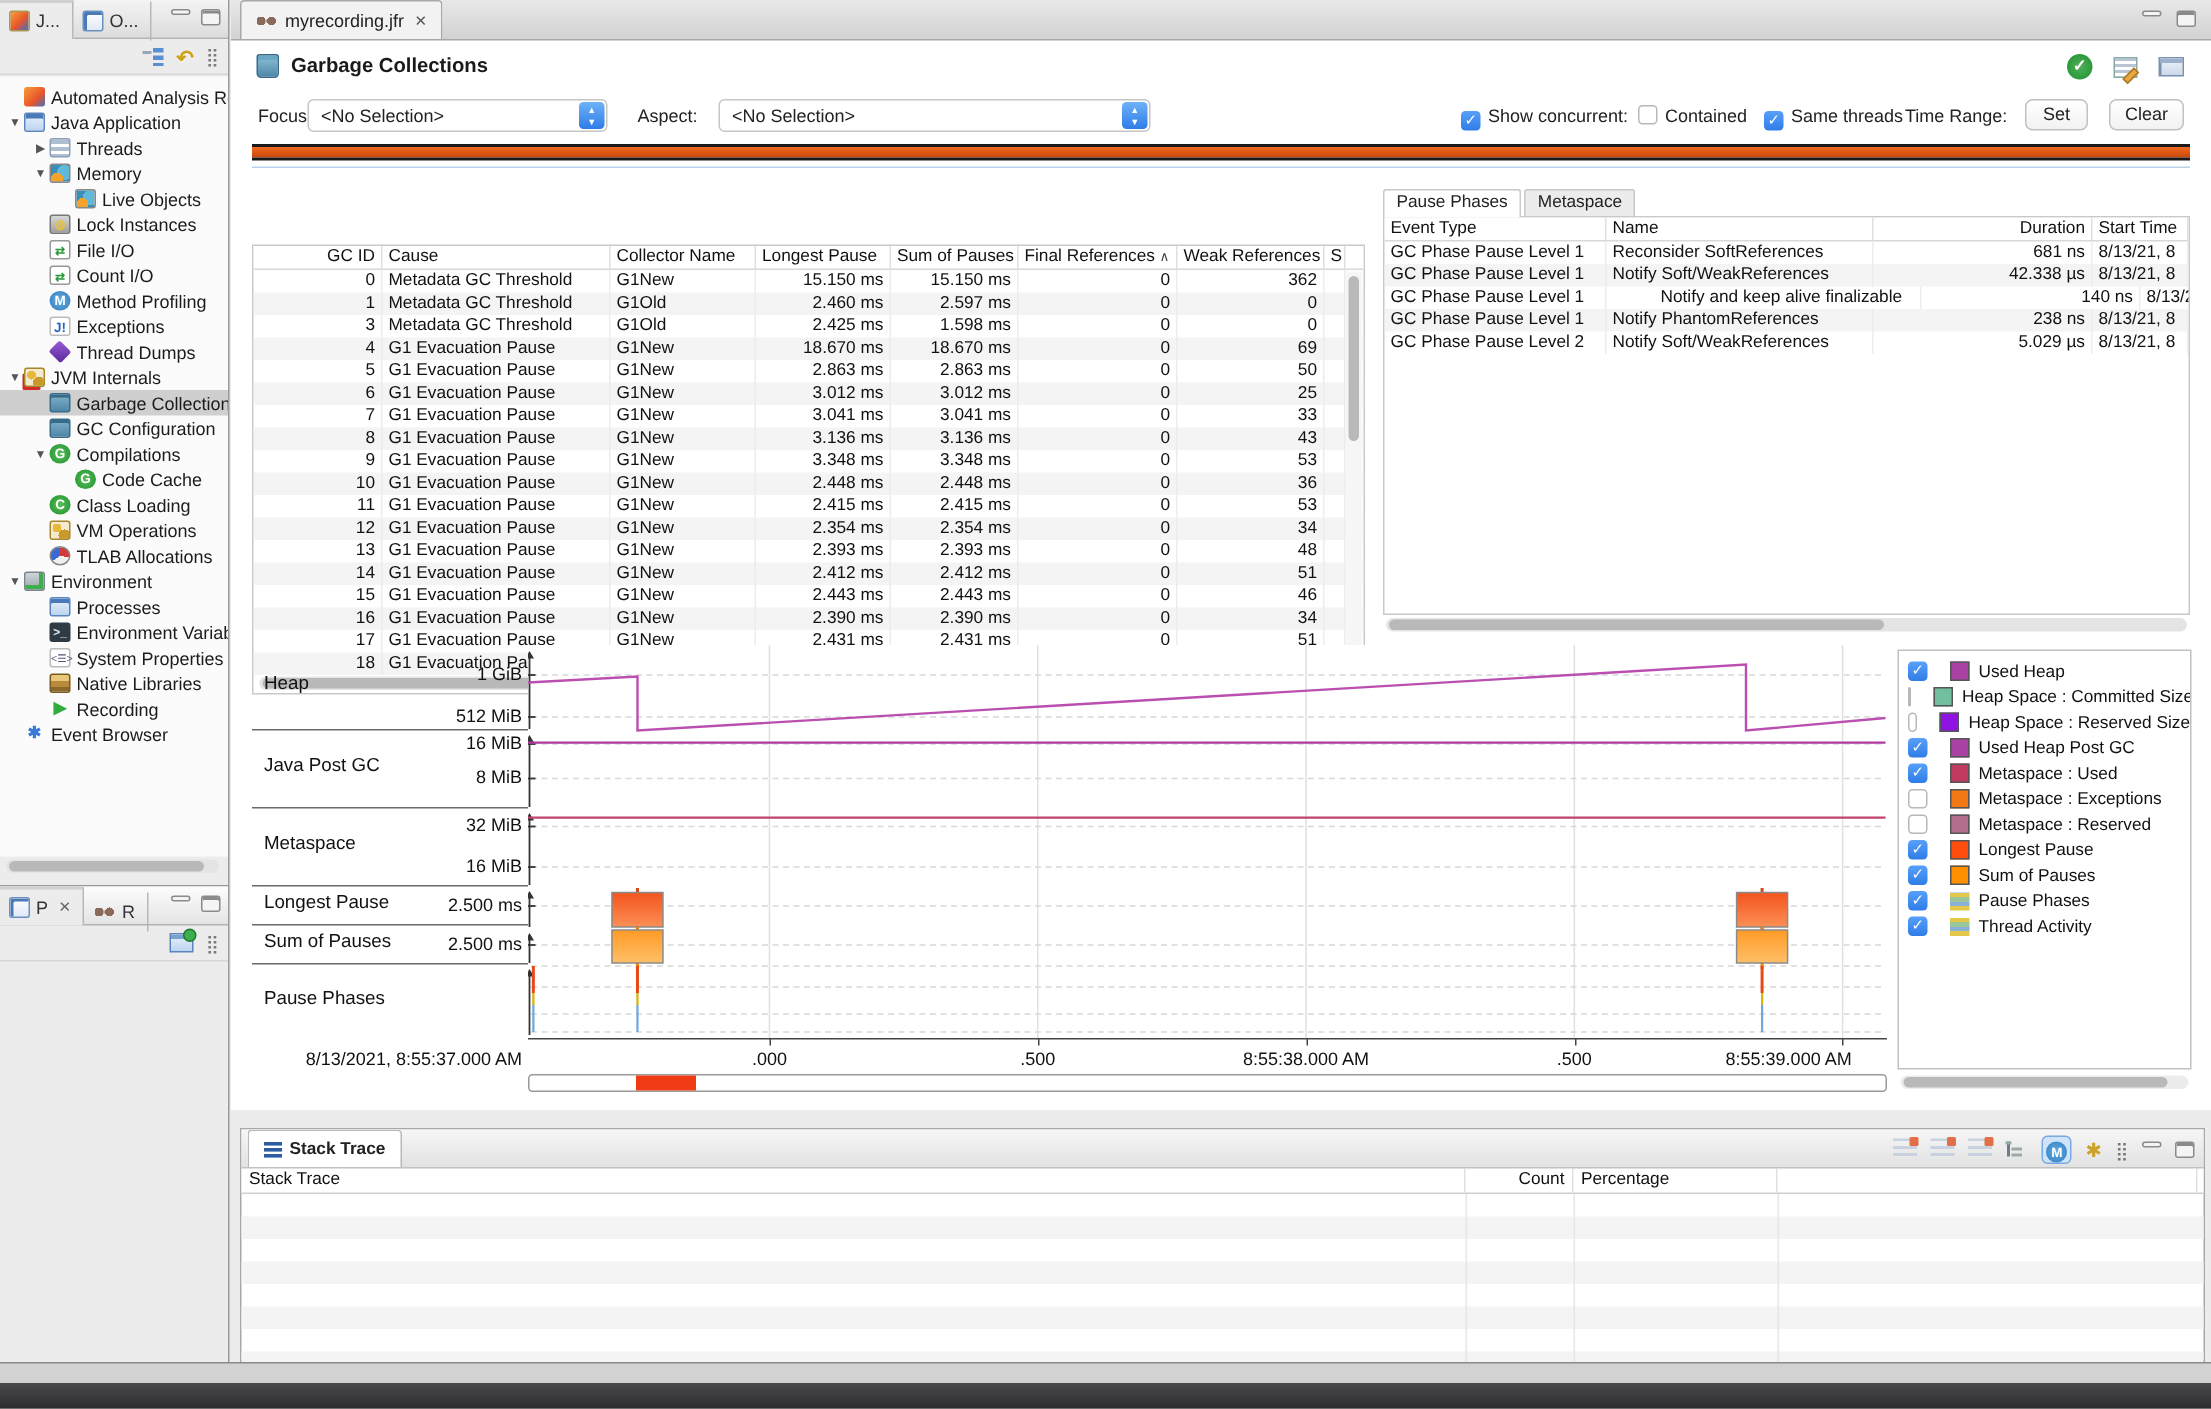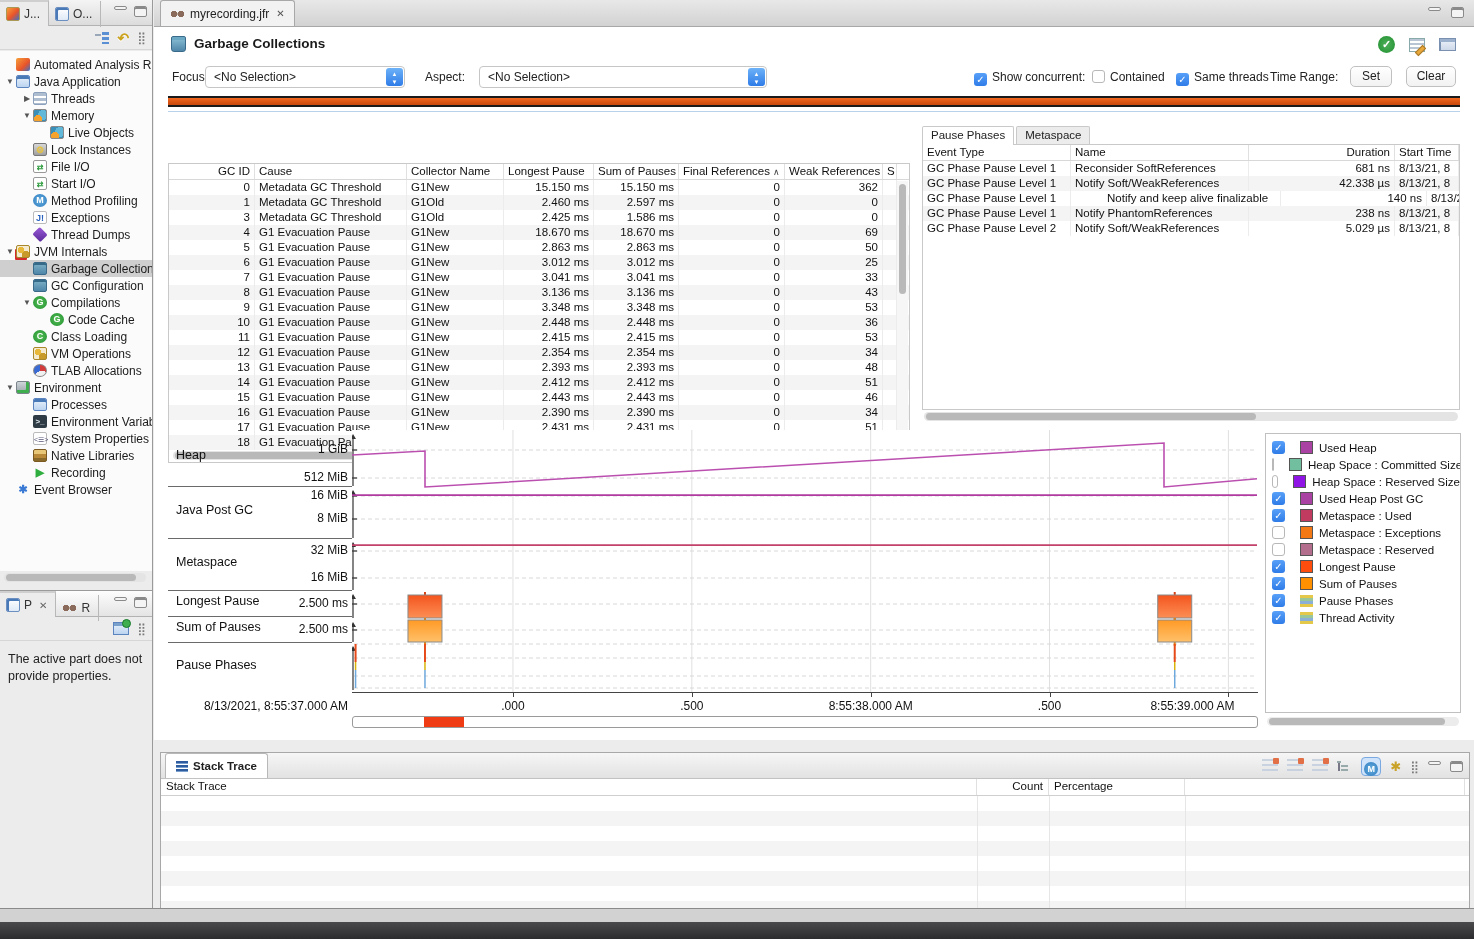--- a/index.html
+++ b/index.html
@@ -206,21 +206,21 @@
           <span class="tlabel">Lock Instances</span>
         </div>
         <div class="titem" style="padding-left: 21px;">
           <span class="tarrow"></span>
           <span class="ticon ic-file">⇄</span>
           <span class="tlabel">File I/O</span>
         </div>
         <div class="titem" style="padding-left: 21px;">
           <span class="tarrow"></span>
           <span class="ticon ic-file">⇄</span>
-          <span class="tlabel">Start I/O</span>
+          <span class="tlabel">Count I/O</span>
         </div>
         <div class="titem" style="padding-left: 21px;">
           <span class="tarrow"></span>
           <span class="ticon ic-mcircle">M</span>
           <span class="tlabel">Method Profiling</span>
         </div>
         <div class="titem" style="padding-left: 21px;">
           <span class="tarrow"></span>
           <span class="ticon ic-exc">J!</span>
           <span class="tlabel">Exceptions</span>
@@ -322,21 +322,20 @@
         </div>
         <span class="side-winbtns">
           <span class="winbtn min"></span>
           <span class="winbtn max"></span>
         </span>
       </div>
       <div class="view-toolbar">
         <span class="ic-pin"></span>
         <span class="dots6">⣿</span>
       </div>
-      <p class="props-msg">The active part does not provide properties.</p>
     </section>
   </aside>
 
   <main class="editor">
     <div class="etabbar">
       <div class="etab">
         <span class="rec-glyph"></span>
         <span>myrecording.jfr</span>
         <span class="close">✕</span>
       </div>
@@ -406,21 +405,21 @@
             <div class="c ralign" style="width: 85px; flex: 0 0 85px;">2.597 ms</div>
             <div class="c ralign" style="width: 106px; flex: 0 0 106px;">0</div>
             <div class="c ralign" style="width: 98px; flex: 0 0 98px;">0</div>
             <div class="c" style="width: 14px; flex: 0 0 14px;"></div>
           </div>
           <div class="dtrow">
             <div class="c ralign" style="width: 86px; flex: 0 0 86px;">3</div>
             <div class="c" style="width: 152px; flex: 0 0 152px;">Metadata GC Threshold</div>
             <div class="c" style="width: 97px; flex: 0 0 97px;">G1Old</div>
             <div class="c ralign" style="width: 90px; flex: 0 0 90px;">2.425 ms</div>
-            <div class="c ralign" style="width: 85px; flex: 0 0 85px;">1.586 ms</div>
+            <div class="c ralign" style="width: 85px; flex: 0 0 85px;">1.598 ms</div>
             <div class="c ralign" style="width: 106px; flex: 0 0 106px;">0</div>
             <div class="c ralign" style="width: 98px; flex: 0 0 98px;">0</div>
             <div class="c" style="width: 14px; flex: 0 0 14px;"></div>
           </div>
           <div class="dtrow">
             <div class="c ralign" style="width: 86px; flex: 0 0 86px;">4</div>
             <div class="c" style="width: 152px; flex: 0 0 152px;">G1 Evacuation Pause</div>
             <div class="c" style="width: 97px; flex: 0 0 97px;">G1New</div>
             <div class="c ralign" style="width: 90px; flex: 0 0 90px;">18.670 ms</div>
             <div class="c ralign" style="width: 85px; flex: 0 0 85px;">18.670 ms</div>

